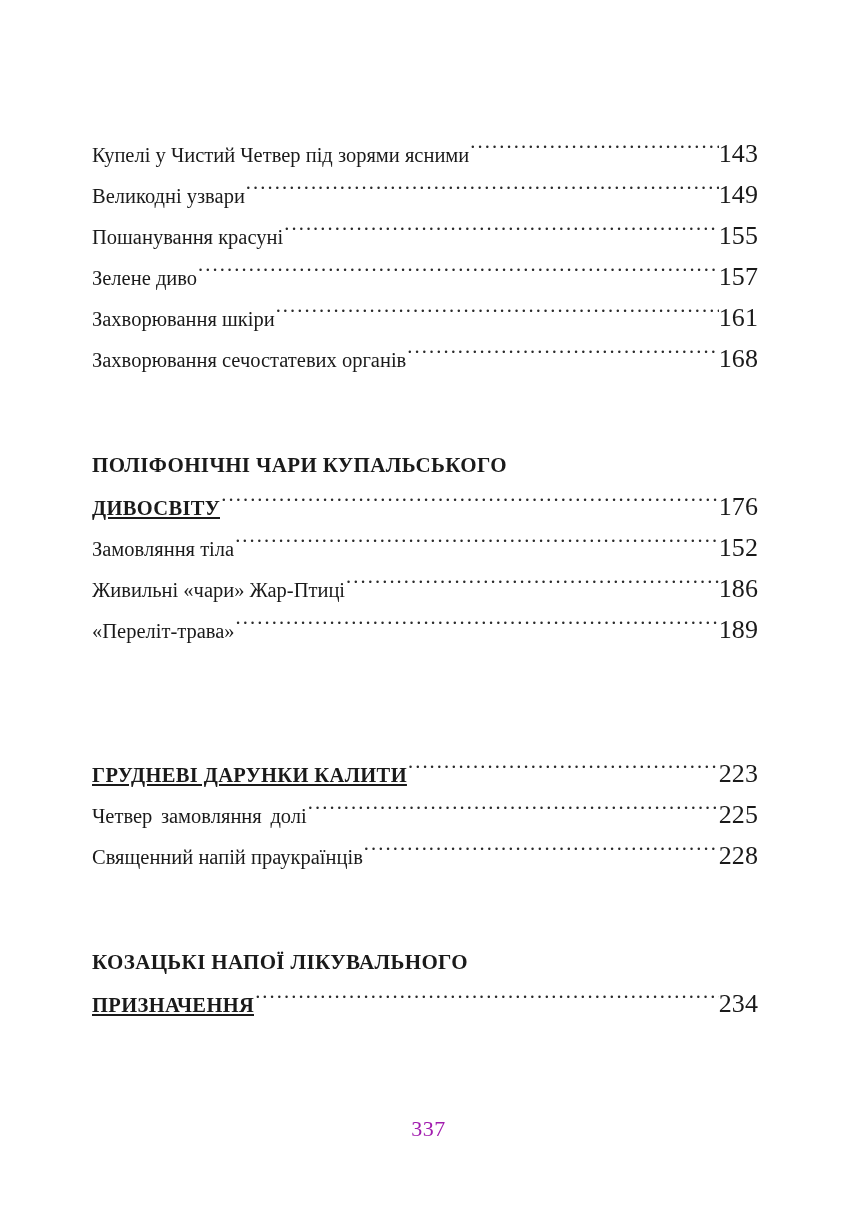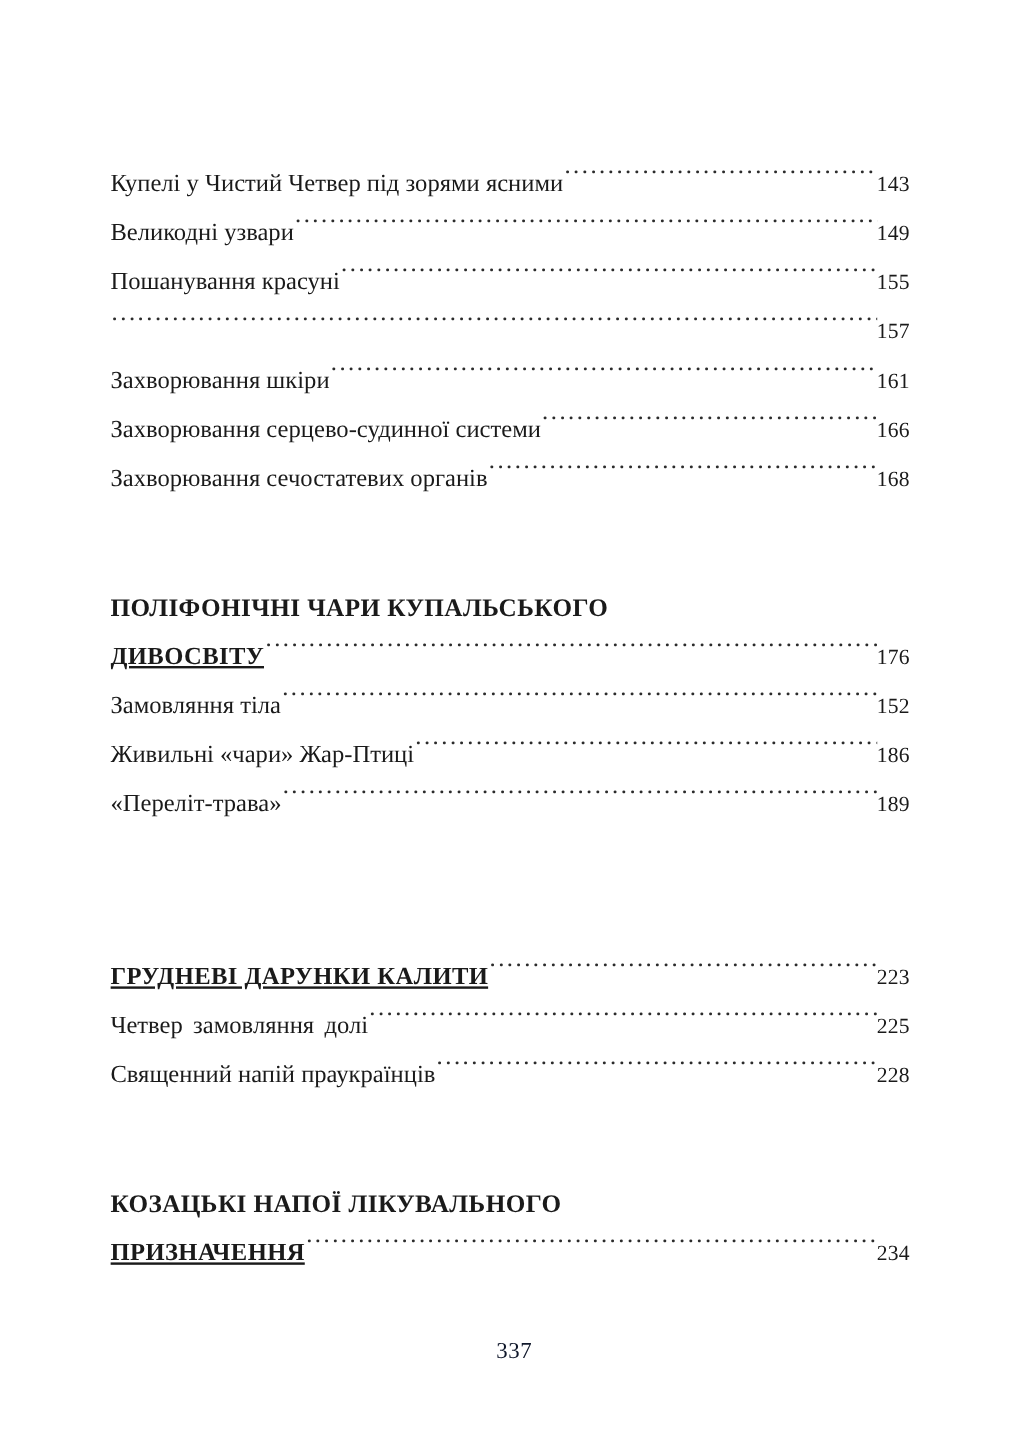--- a/index.html
+++ b/index.html
@@ -69,21 +69,21 @@
     position: absolute;
     left: 0;
     bottom: 0;
     white-space: nowrap;
   }
 
   .entry .pageno {
     flex: 0 0 auto;
     text-align: right;
     font-weight: normal;
-    font-size: 18px;
+    font-size: 26px;
     letter-spacing: 0.1px;
     padding-left: 0px;
   }
 
   
   .entry.heading .title {
     font-weight: bold;
     letter-spacing: 0.35px;
     text-decoration: underline;
   }
@@ -105,22 +105,22 @@
   .gap-md { height: 37px; }
 
   .wide-words { word-spacing: 3.5px; }
 
   .folio {
     position: absolute;
     left: 0;
     top: 1116px;
     width: 857px;
     text-align: center;
-    font-size: 19px;
-    color: #0f172a;
+    font-size: 22px;
+    color: #a21caf;
     letter-spacing: 0.5px;
   }
 </style>
 </head>
 <body>
 
 <div class="page">
 
   <div class="toc">
 
@@ -138,35 +138,31 @@
         <span class="pageno">149</span>
       </div>
 
       <div class="entry">
         <span class="title">Пошанування красуні</span>
         <span class="leader"></span>
         <span class="pageno">155</span>
       </div>
 
       <div class="entry">
+        <span class="title">Зелене диво</span>
         <span class="leader"></span>
         <span class="pageno">157</span>
       </div>
 
       <div class="entry">
         <span class="title">Захворювання шкіри</span>
         <span class="leader"></span>
         <span class="pageno">161</span>
       </div>
 
-      <div class="entry">
-        <span class="title">Захворювання серцево-судинної системи</span>
-        <span class="leader"></span>
-        <span class="pageno">166</span>
-      </div>
 
       <div class="entry">
         <span class="title">Захворювання сечостатевих органів</span>
         <span class="leader"></span>
         <span class="pageno">168</span>
       </div>
 
     </div>
 
     <div class="gap-lg"></div>

